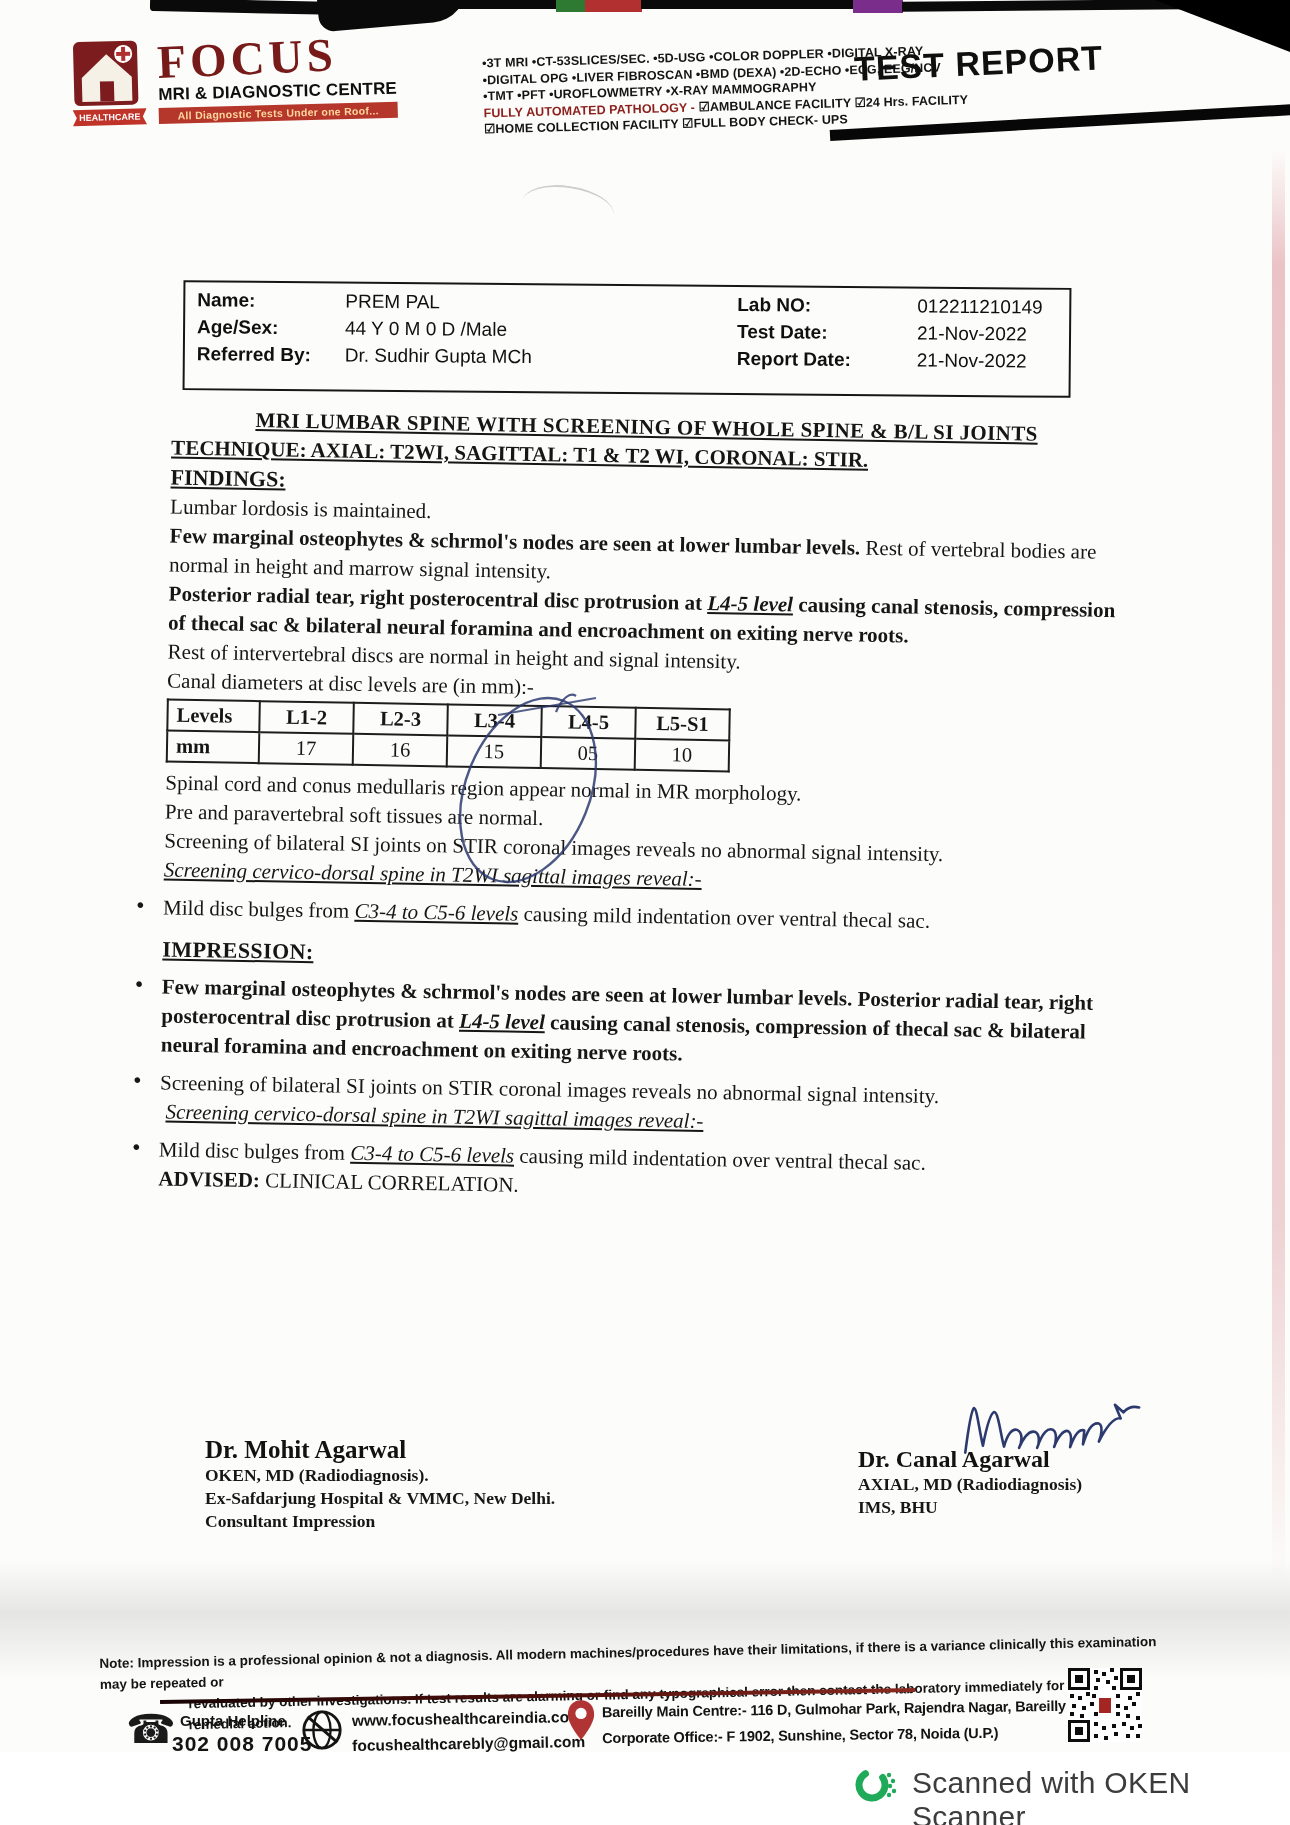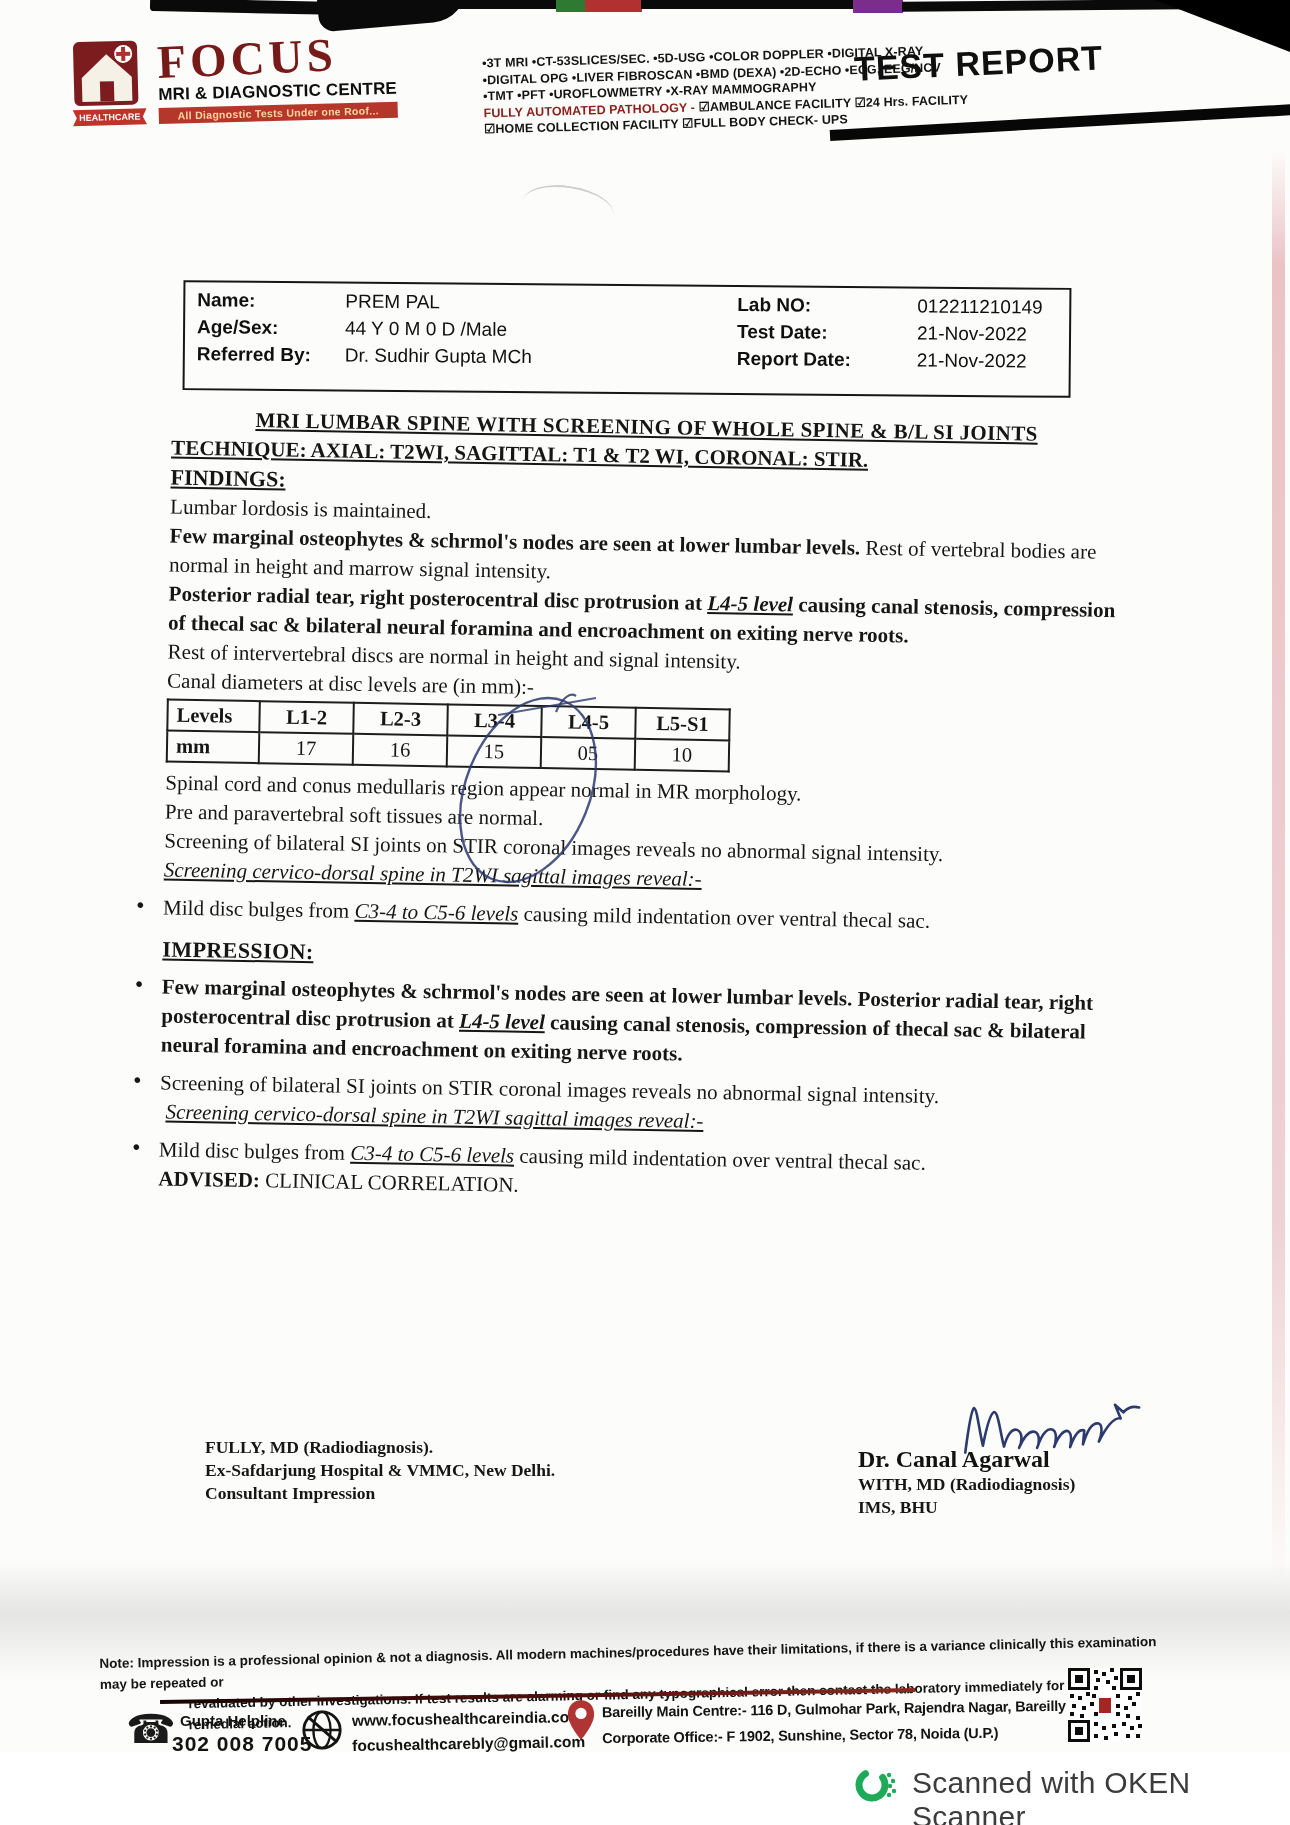--- a/index.html
+++ b/index.html
@@ -205,28 +205,29 @@
     <ellipse cx="100" cy="130" rx="62" ry="96" transform="rotate(22 100 130)" fill="none" stroke="#2c3a6e" stroke-width="2.4" opacity="0.85"></ellipse>
     <path d="M70,55 L168,38" fill="none" stroke="#2c3a6e" stroke-width="2" opacity="0.8"></path>
     <path d="M128,52 C134,38 142,32 148,36" fill="none" stroke="#2c3a6e" stroke-width="2.2" opacity="0.85"></path>
   </svg>
 
   <svg class="abs sig-svg" width="190" height="60" viewBox="0 0 190 60">
     <path d="M6,52 C10,30 14,10 17,8 C20,8 21,30 24,46 C28,30 33,14 37,13 C41,13 42,34 45,48 C49,36 54,30 59,32 C65,35 63,45 60,50 C66,38 72,33 77,35 C82,38 80,48 78,51 C84,36 90,31 95,34 C99,37 97,47 95,51 C100,40 106,34 110,36 C114,39 112,48 111,52 C116,40 121,34 126,36 L124,50 C129,36 135,28 141,30 C145,32 143,42 140,48 C148,34 156,24 163,26 L158,12 L166,20 C170,16 176,14 182,16" stroke="#2c3a6e" stroke-width="2.6" fill="none" stroke-linecap="round" stroke-linejoin="round"></path>
   </svg>
 
   <div class="abs doc-left">
-    <div class="dline">FULLY, MD (Radiodiagnosis).</div>
+    <div class="dname">Dr. Mohit Agarwal</div>
+    <div class="dline">OKEN, MD (Radiodiagnosis).</div>
     <div class="dline">Ex-Safdarjung Hospital &amp; VMMC, New Delhi.</div>
     <div class="dline">Consultant Impression</div>
   </div>
 
   <div class="abs doc-right">
     <div class="dname" style="font-size:24px">Dr. Canal Agarwal</div>
-    <div class="dline">WITH, MD (Radiodiagnosis)</div>
+    <div class="dline">AXIAL, MD (Radiodiagnosis)</div>
     <div class="dline">IMS, BHU</div>
   </div>
 
   <div class="abs note">
     <div>Note: Impression is a professional opinion &amp; not a diagnosis. All modern machines/procedures have their limitations, if there is a variance clinically this examination may be repeated or</div>
     <div class="note-l2">revaluated by other investigations. If test results are alarming or find any typographical error then contact the laboratory immediately for possible remedial action.</div>
   </div>
   <div class="abs divider"></div>
 
   <div class="abs fc phone-glyph">☎</div>

